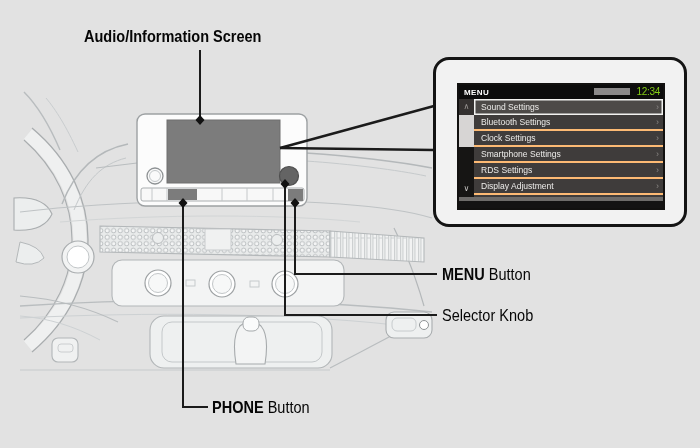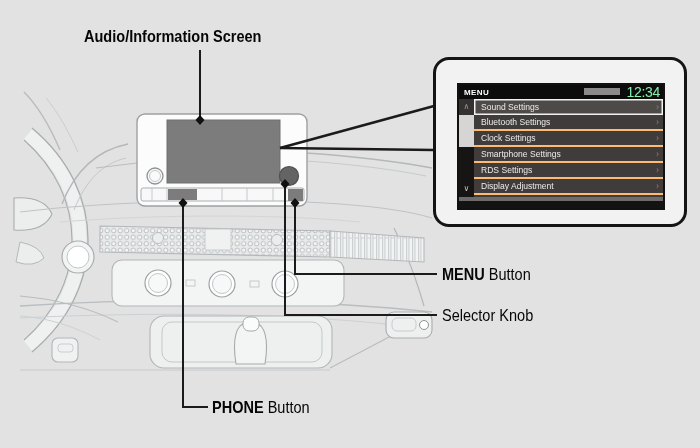--- a/index.html
+++ b/index.html
@@ -26,21 +26,21 @@
   
   .unit-screen{
     position:absolute;left:21px;top:23px;width:208px;height:127px;
     box-sizing:border-box;border:2px solid #121110;background:#3f3c3b;
     display:flex;flex-direction:column;overflow:hidden;
   }
   .scr-header{height:14px;flex:0 0 14px;background:#0c0c0c;display:flex;align-items:center;}
   .scr-title{color:#fff;font-size:8px;font-weight:bold;letter-spacing:.4px;padding-left:5px;}
   .scr-spacer{flex:1;}
   .scr-statusbox{width:36px;height:7px;background:#8b8989;margin-right:6px;margin-top:-2px;}
-  .scr-time{color:#86efac;font-size:14px;letter-spacing:-.3px;padding-right:3px;line-height:14px;}
+  .scr-time{color:#84cc16;font-size:10px;letter-spacing:-.3px;padding-right:3px;line-height:14px;}
   .scr-body{flex:1;display:flex;background:#3f3c3b;}
   .rail{flex:0 0 15px;display:flex;flex-direction:column;background:#161514;}
   .rail-up{height:16px;background:#343130;color:#9b9896;font-size:8px;line-height:16px;text-align:center;}
   .rail-thumb{height:32px;background:#d7d5d4;}
   .rail-mid{flex:1;background:#161514;}
   .rail-down{height:16px;color:#c9c7c5;font-size:8px;line-height:16px;text-align:center;background:#161514;}
   .rows{flex:1;display:flex;flex-direction:column;}
   .row{height:16px;flex:0 0 16px;display:flex;align-items:center;
        padding:0 4px 0 7px;box-sizing:border-box;border-bottom:2px solid #fdba74;}
   .row-label{color:#edecea;font-size:9px;transform:scaleX(.95);transform-origin:left center;white-space:nowrap;}

